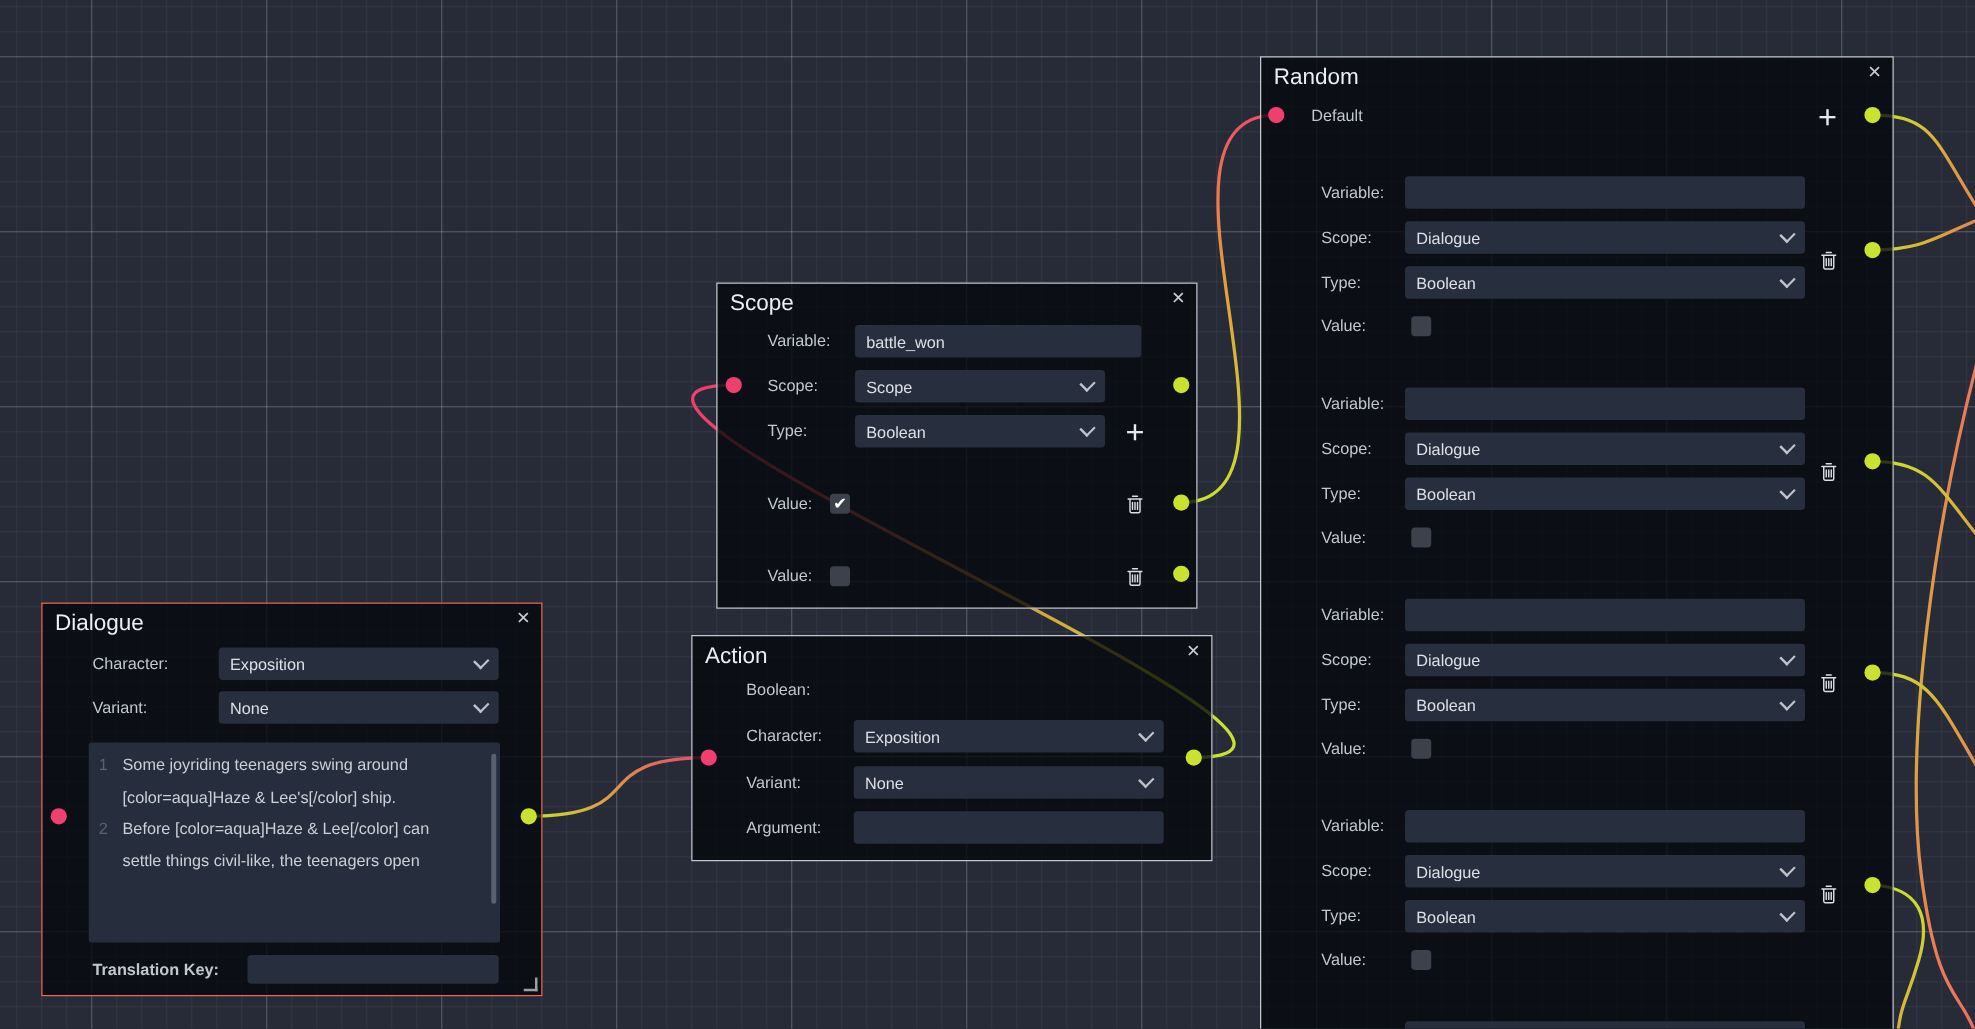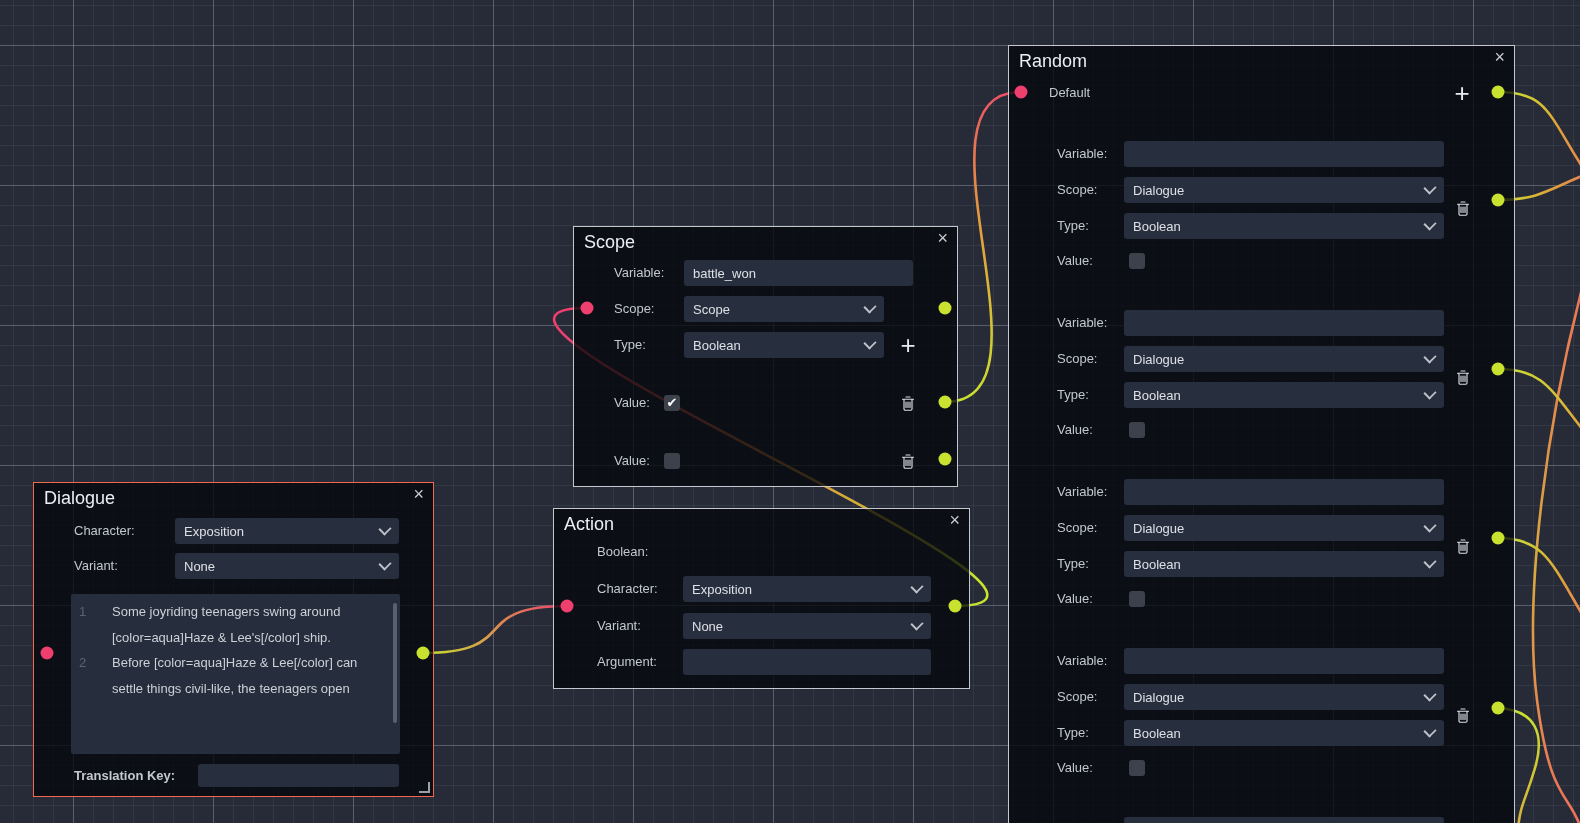--- a/index.html
+++ b/index.html
@@ -47,21 +47,21 @@
     position:absolute;width:13px;height:13px;border-radius:50%;z-index:20;
     transform:translate(-50%,-50%);cursor:crosshair;
   }
   .textbox{
     position:absolute;left:37px;top:111px;width:329px;height:160px;
     background:#262d3c;border-radius:2px;overflow:hidden;
   }
   .trow{display:flex;line-height:25.6px;font-size:13px;}
   .trow:first-child{margin-top:5px;}
   .lnum{flex:0 0 14px;margin-left:8px;text-align:left;color:#5c6270;}
-  .ltxt{margin-left:19px;color:#ccd0d7;white-space:nowrap;}
+  .ltxt{margin-left:5px;color:#ccd0d7;white-space:nowrap;}
   .vscroll{position:absolute;right:3px;top:9px;width:4px;height:120px;background:#59606e;border-radius:2px;}
   .resize{
     position:absolute;right:3px;bottom:3px;width:9px;height:9px;
     border-right:2px solid #9aa0a8;border-bottom:2px solid #9aa0a8;
   }
   .rgroup{position:absolute;left:0;width:100%;height:140px;}
 </style>
 </head>
 <body>
 

